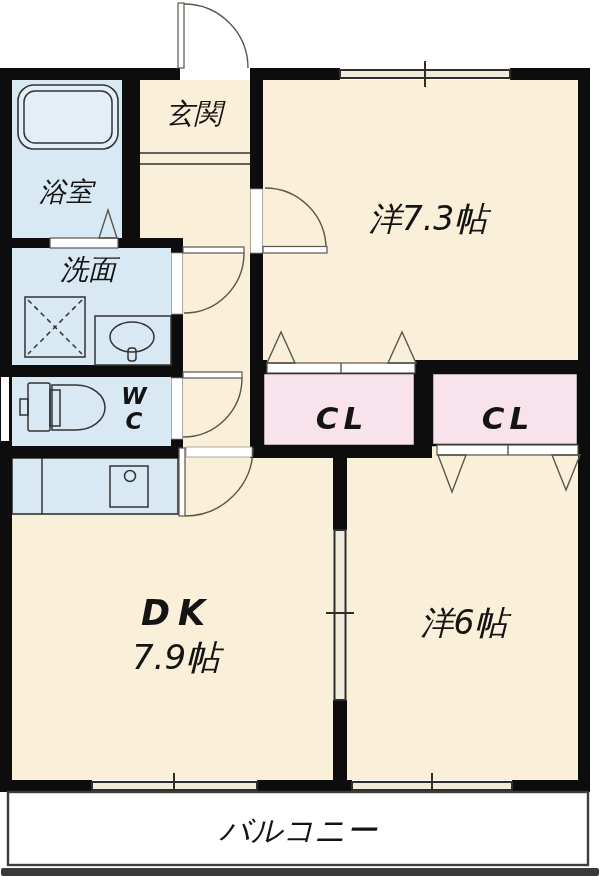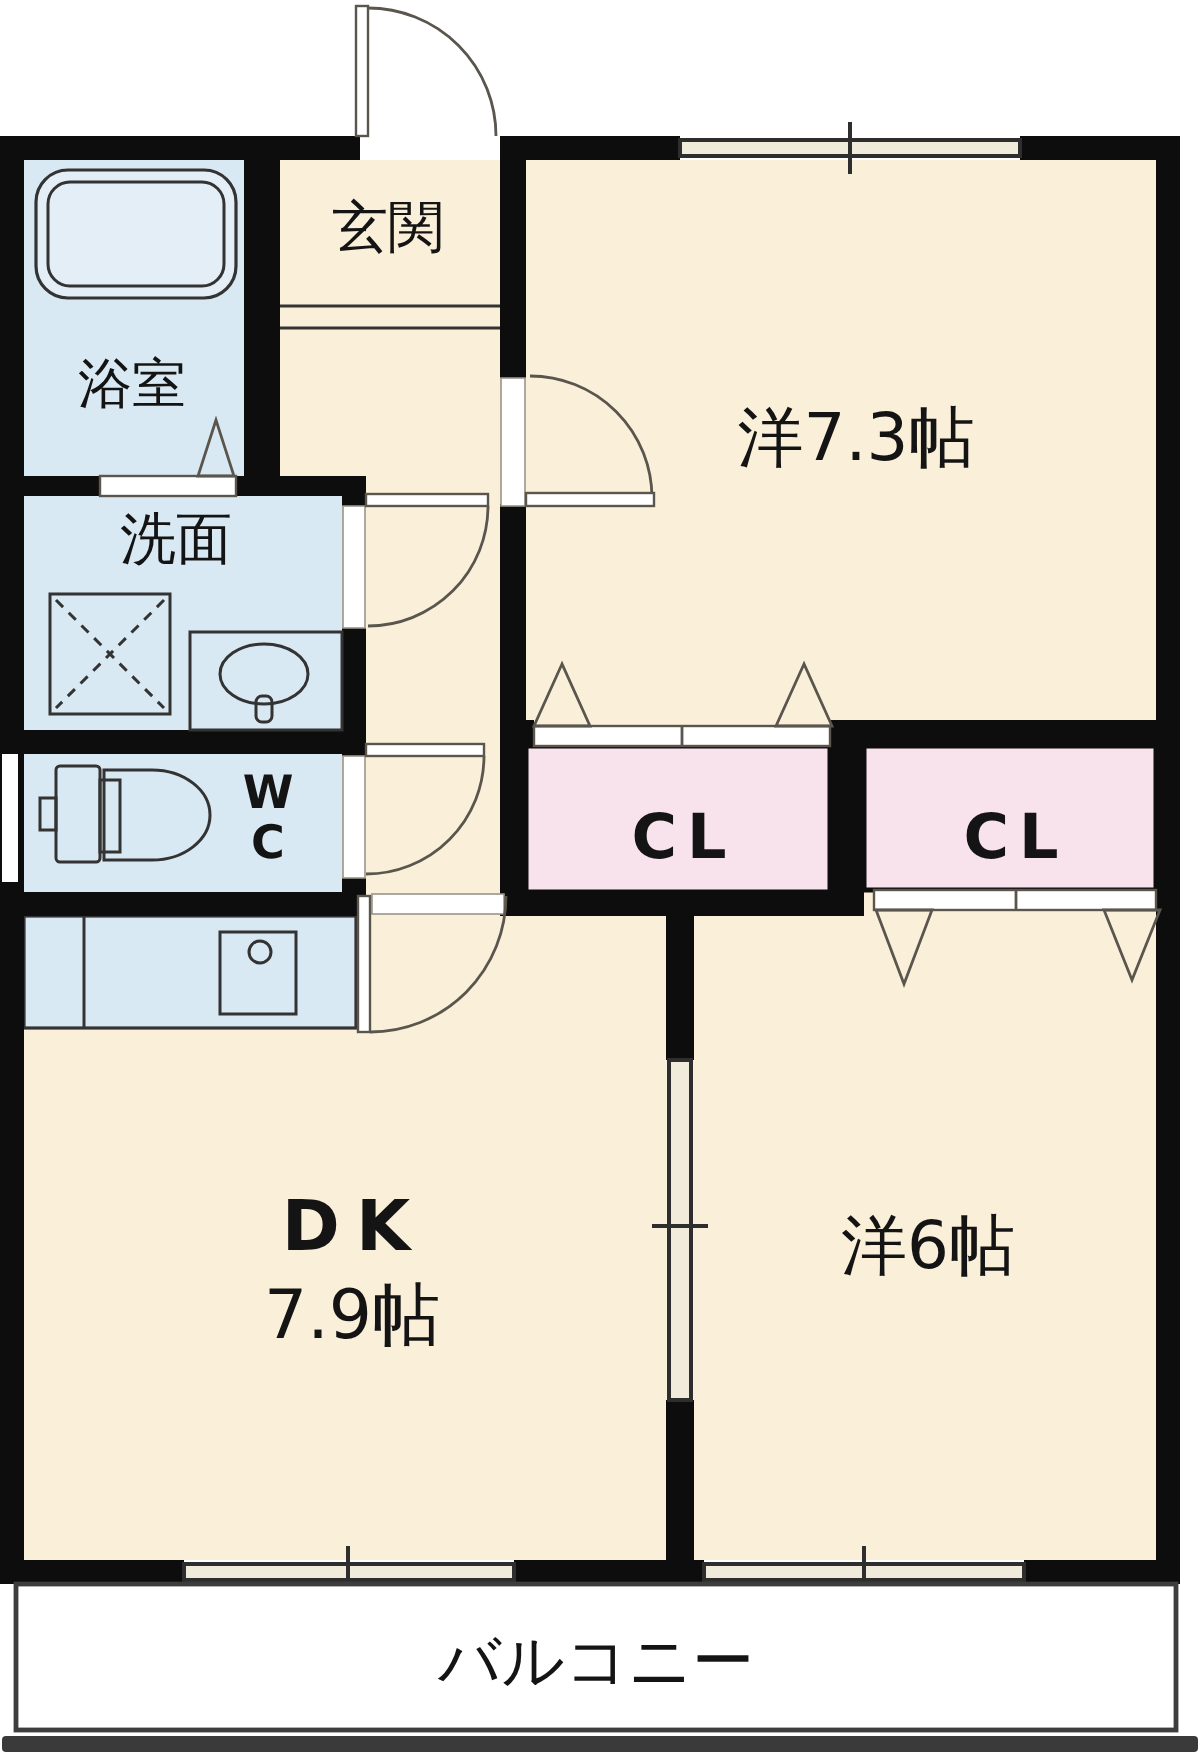--- a/index.html
+++ b/index.html
@@ -1,16 +1,16 @@
 <!DOCTYPE html>
 <html><head>
 <meta charset="utf-8">
 <style>
   html,body{margin:0;padding:0;background:#ffffff;}
-  .stage{position:relative;width:600px;height:876px;background:#ffffff;overflow:hidden;}
+  .stage{position:relative;width:600px;height:876px;background:#ffffff;overflow:hidden;font-style:italic;}
   svg{display:block;}
   text{font-family:"DejaVu Sans",sans-serif;fill:#141414;}
   .lbl{font-weight:500;}
   .lbl-big{font-size:33px;}
   .lbl-mid{font-size:28px;}
   .lbl-cl{font-size:31px;font-weight:600;letter-spacing:5px;}
   .lbl-dk{font-size:35px;font-weight:600;letter-spacing:8px;}
   .lbl-wc{font-size:23px;font-weight:600;}
   .door{stroke:#5a564e;stroke-width:1.4;fill:none;}
   .leaf{stroke:#5a564e;stroke-width:1.2;fill:#ffffff;}

